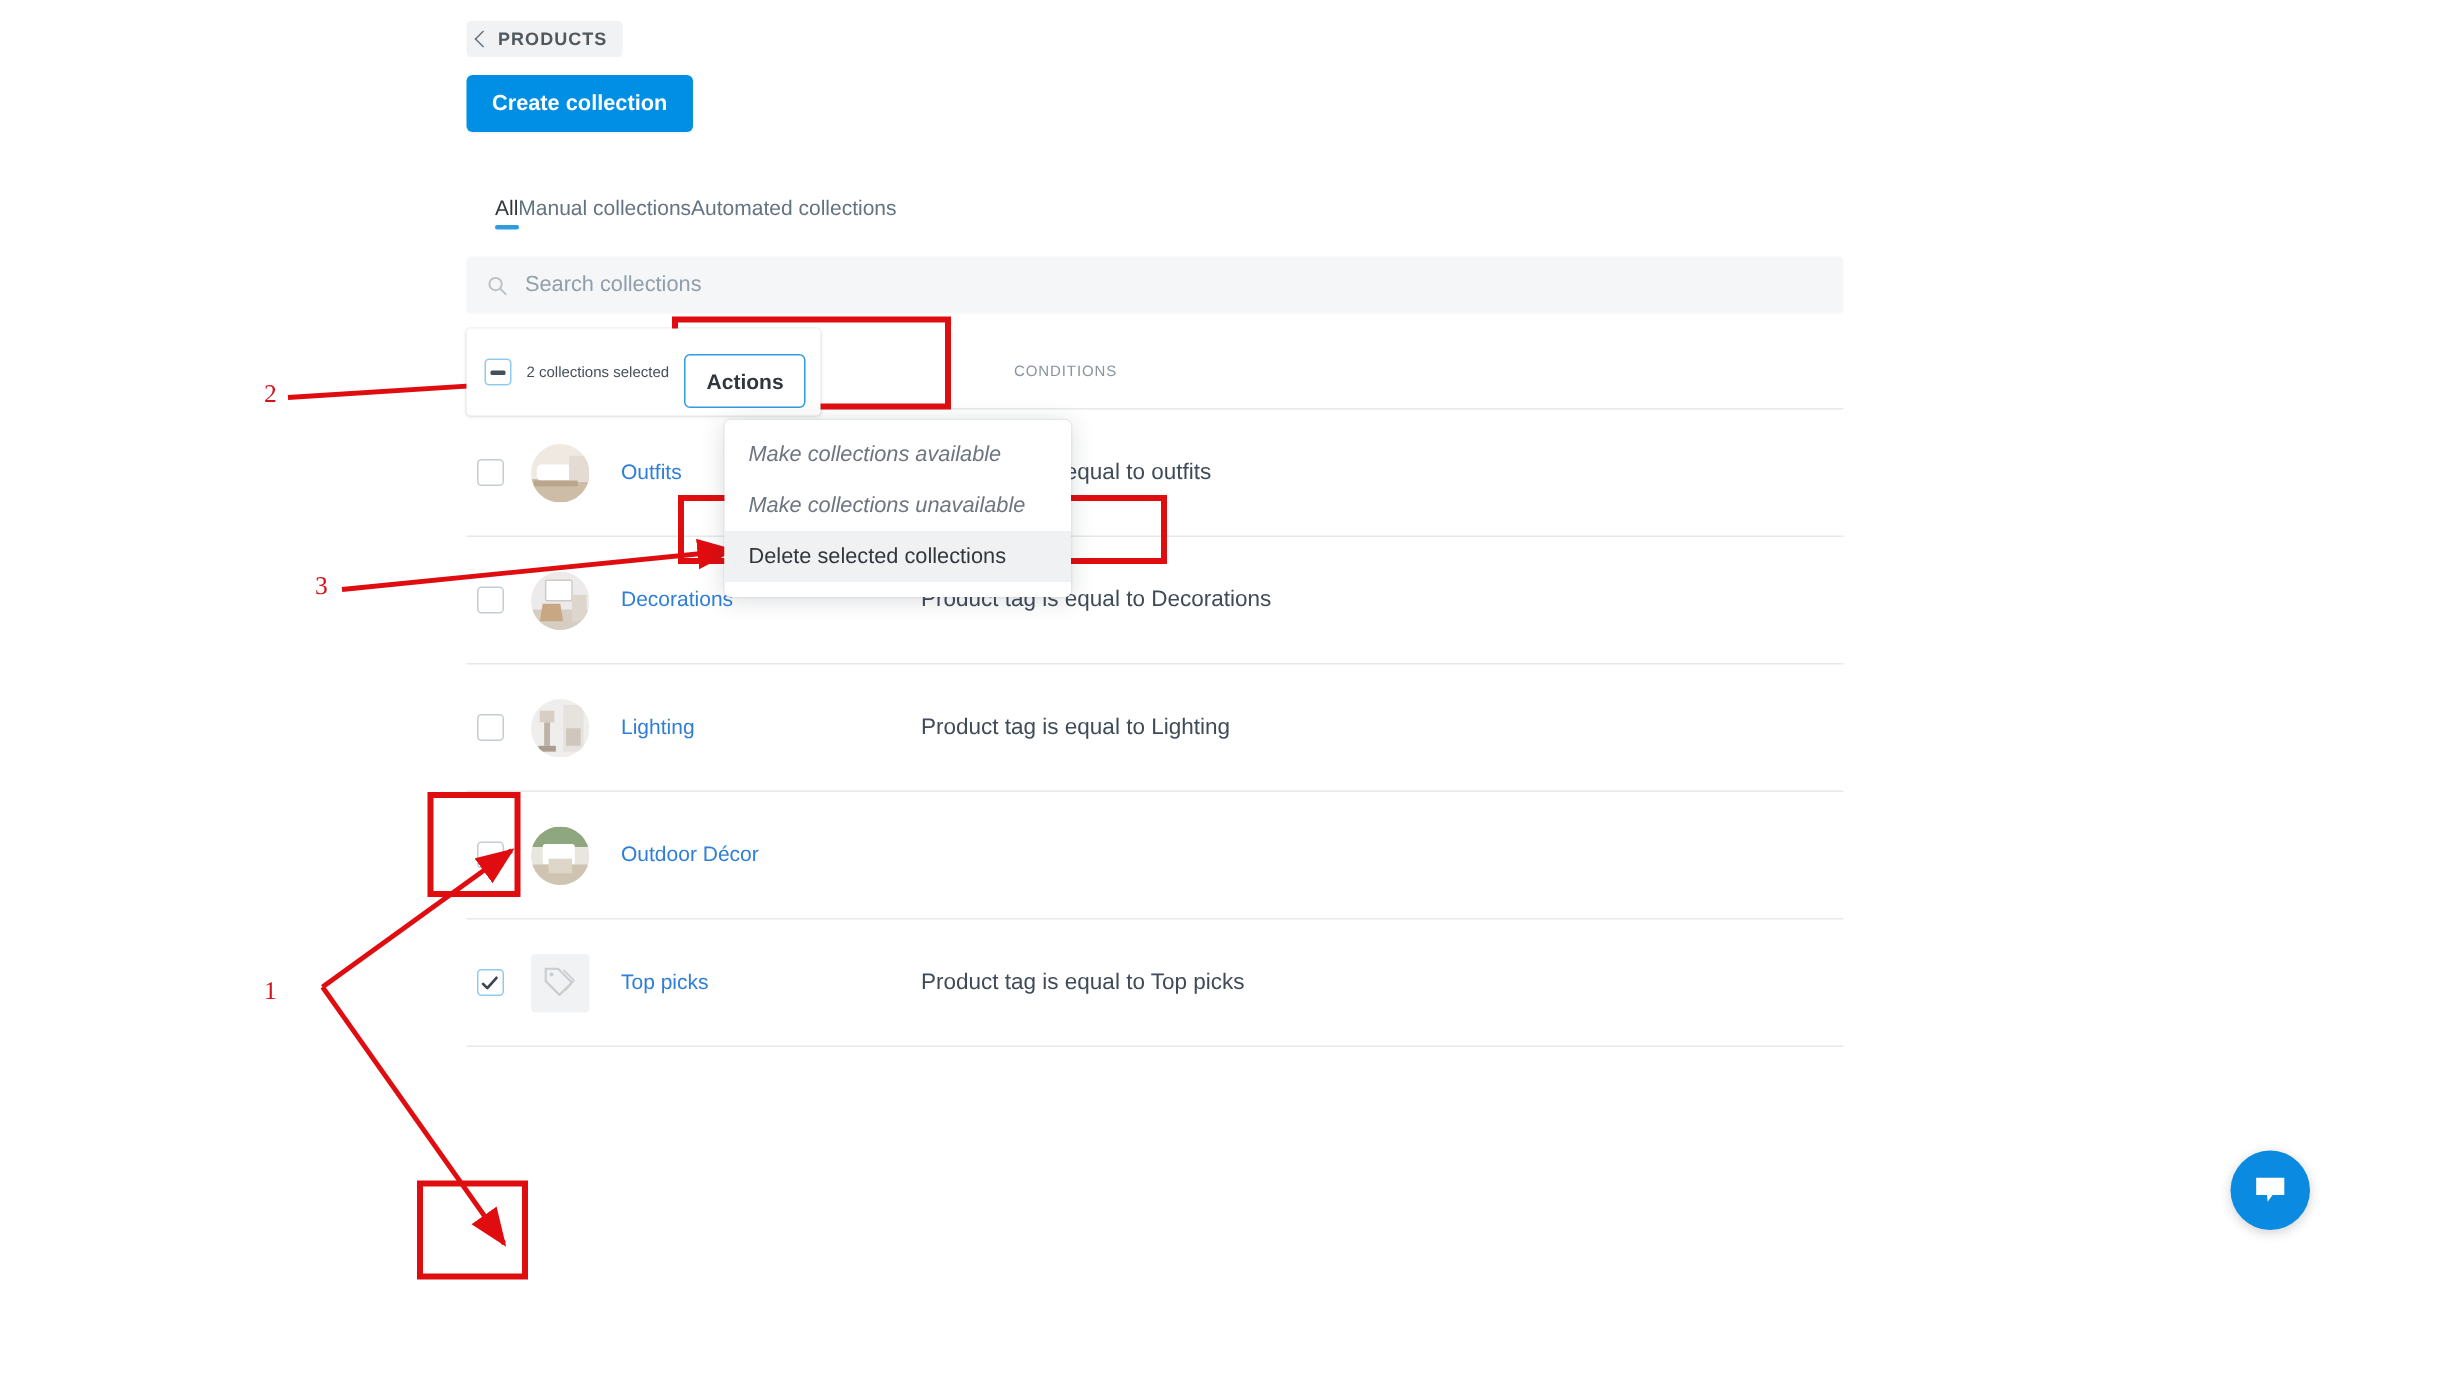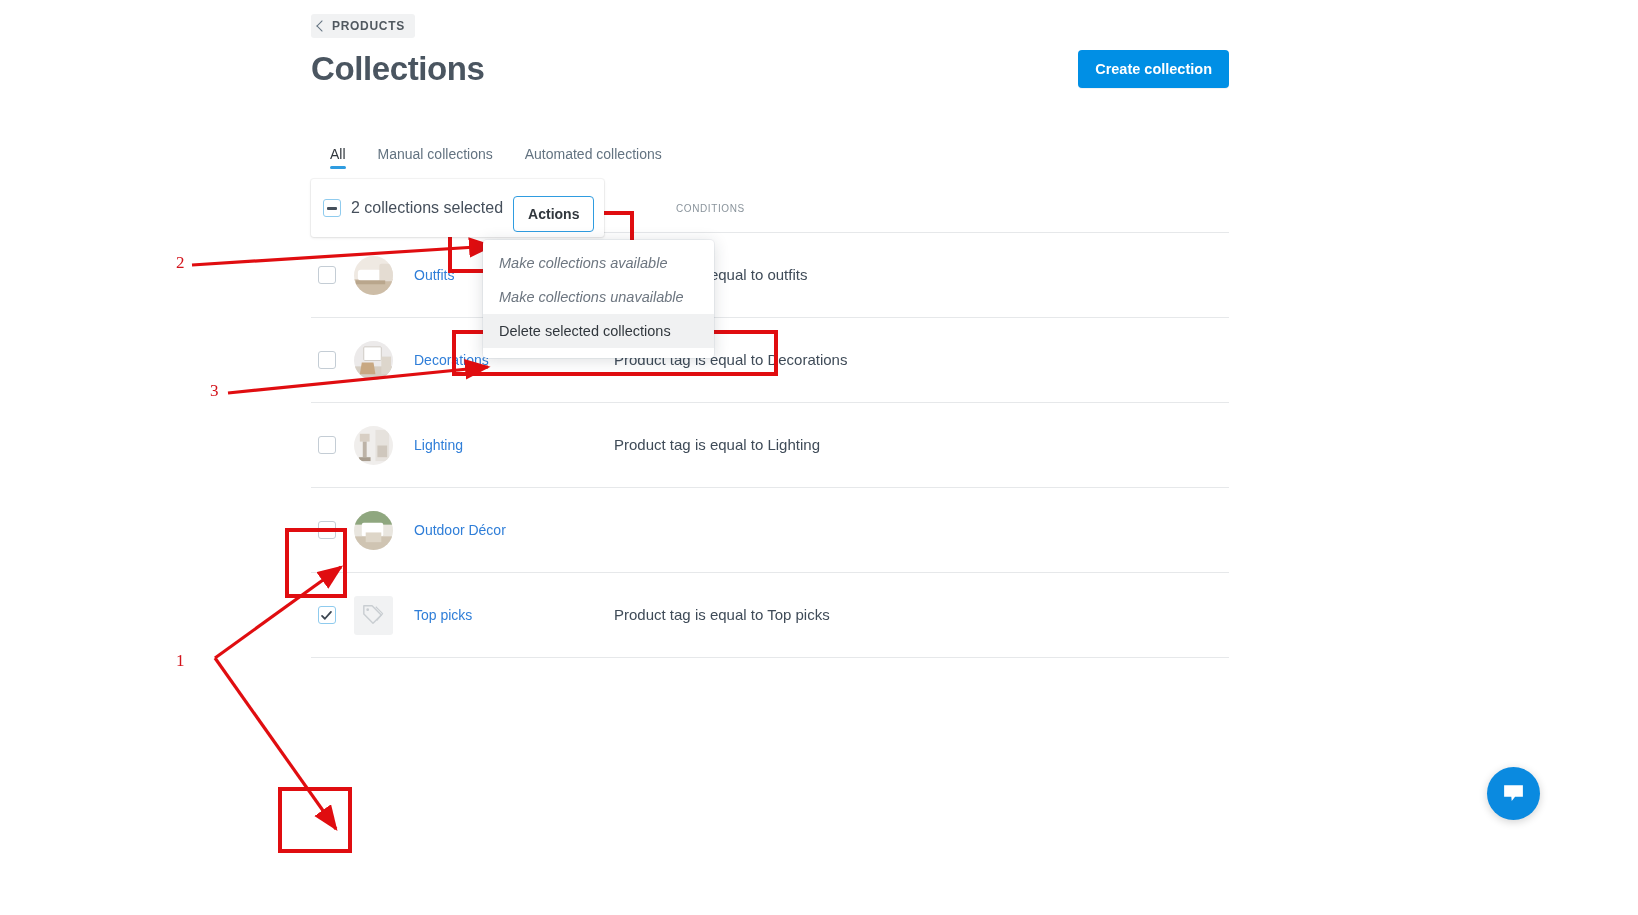--- a/index.html
+++ b/index.html
@@ -45,21 +45,21 @@
   }
   .btn-primary {
     background: #008fe5; color: #fff; border: none; border-radius: 4px;
     font-family: "Liberation Sans", sans-serif;
     font-size: 14.5px; font-weight: bold;
     padding: 11px 17px; cursor: pointer;
     box-shadow: 0 1px 0 rgba(22,29,37,0.05);
   }
 
   
-  .tabs { display: flex; gap: 32px; margin-top: 58px; padding-left: 19px; }
+  .tabs { display: flex; margin-top: 42px; padding-left: 19px; }
   .tab {
     font-size: 14px; color: #637381; padding-bottom: 7px;
     cursor: pointer; position: relative;
   }
   .tab.active { color: #31373d; }
   .tab.active::after {
     content: ""; position: absolute; left: 0; right: 0; bottom: 0;
     height: 3px; background: #2f9ce0; border-radius: 2px;
   }
 
@@ -94,21 +94,21 @@
     border: 1px solid #c4cdd5; background: #fff; flex: none;
     display: flex; align-items: center; justify-content: center;
     cursor: pointer; position: relative;
   }
   .cb.indeterminate { border-color: #8fcbee; }
   .cb.indeterminate::after {
     content: ""; width: 10px; height: 3px; background: #454f5b; border-radius: 1px;
   }
   .cb.checked { border-color: #8fcbee; }
   .cb.checked svg { width: 13px; height: 13px; }
-  .bulk-count { font-size: 16px; color: #454f5b; white-space: nowrap; }
+  .bulk-count { font-size: 10px; color: #454f5b; white-space: nowrap; }
   .actions-btn {
     background: #fff; border: 1px solid #2f9ce0; border-radius: 4px;
     font-family: "Liberation Sans", sans-serif;
     font-size: 14px; font-weight: bold; color: #31373d;
     padding: 9px 14px; cursor: pointer; margin-top: 12px;
   }
   .conditions-head {
     position: absolute; left: 341px; top: 50%; transform: translateY(-50%);
     font-size: 10px; letter-spacing: 0.6px; color: #8a949c;
     text-transform: uppercase;
@@ -181,32 +181,40 @@
   <div class="page">
 
     
     <div class="breadcrumb">
       <span class="chev"></span>
       <span class="bc-label">PRODUCTS</span>
     </div>
 
     
     <div class="title-row">
-      <h1 class="page-title">Collections</h1>
       <button class="btn-primary">Create collection</button>
     </div>
 
     
     <div class="tabs">
       <div class="tab active">All</div>
       <div class="tab">Manual collections</div>
       <div class="tab">Automated collections</div>
     </div>
 
     
+    <div class="search-wrap">
+      <span class="search-icon">
+        <svg viewBox="0 0 20 20">
+            <circle cx="8.5" cy="8.5" r="5.5" fill="none" stroke="#8a949c" stroke-width="1.7"></circle>
+            <line x1="12.6" y1="12.6" x2="17.5" y2="17.5" stroke="#8a949c" stroke-width="1.7" stroke-linecap="round"></line>
+          </svg>
+      </span>
+      <input class="search-input" type="text" placeholder="Search collections" style="">
+    </div>
 
     
     <div class="bulk-bar">
       <div class="bulk-pill">
         <div class="cb indeterminate"></div>
         <span class="bulk-count">2 collections selected</span>
         <button class="actions-btn">Actions</button>
       </div>
       <div class="conditions-head">CONDITIONS</div>
 

